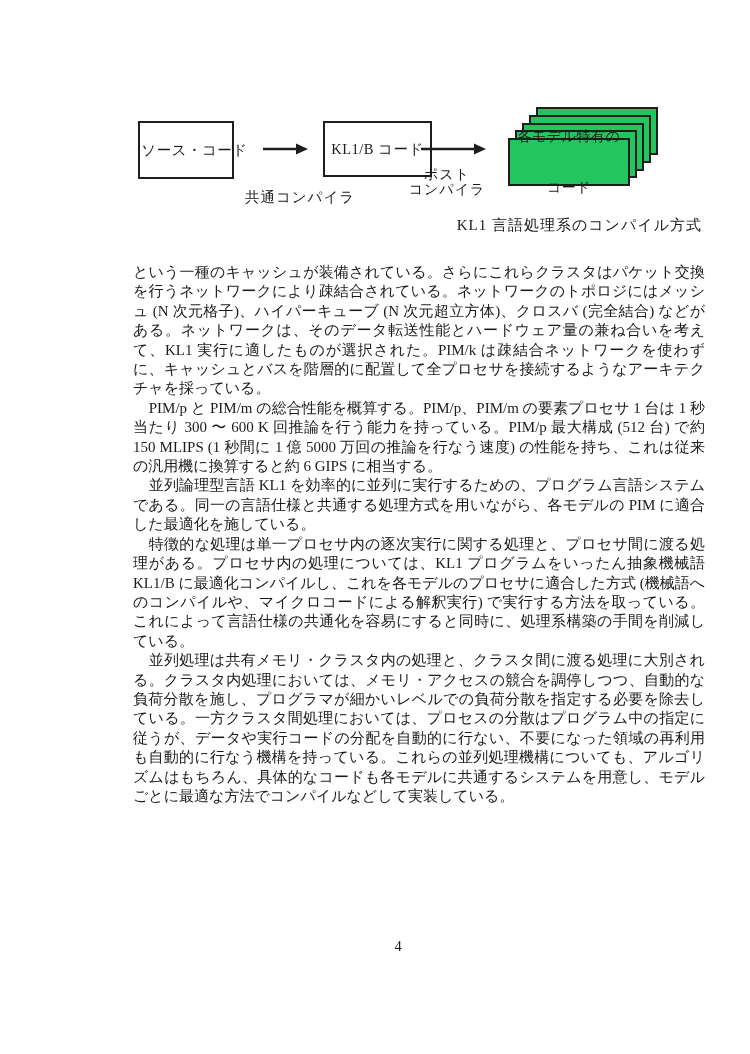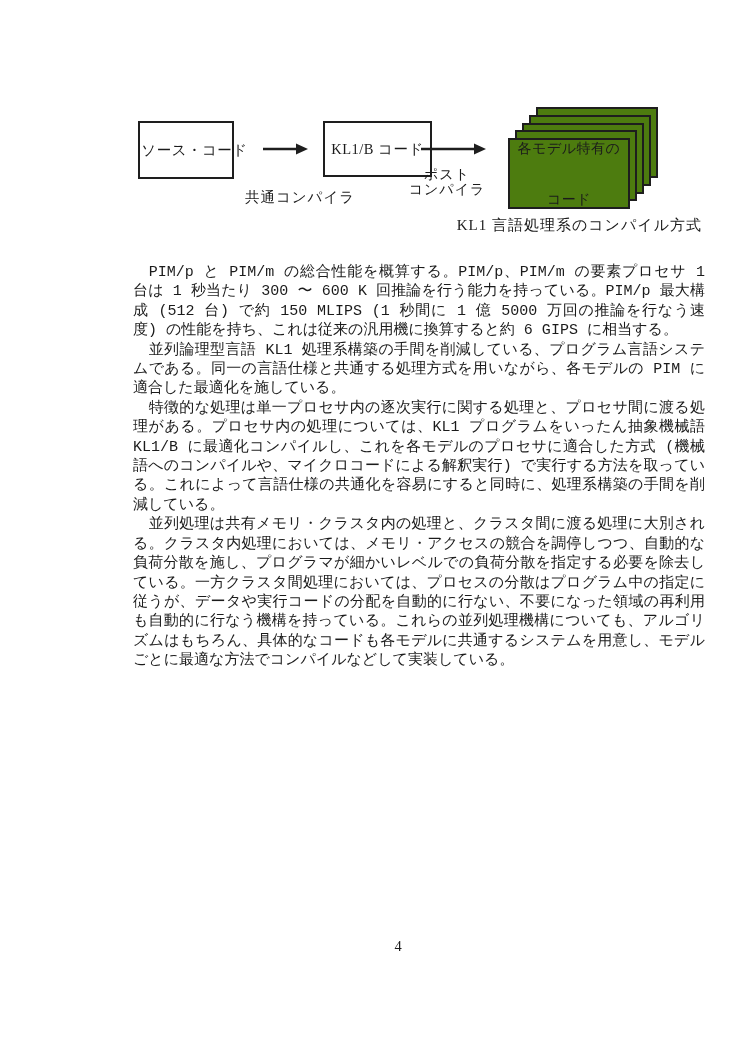--- a/index.html
+++ b/index.html
@@ -32,23 +32,23 @@
   .box-source { left: 138px; top: 121px; width: 96px; height: 58px; padding-left: 17px; }
   .box-kl1b  { left: 307px; top: 121px; width: 109px; height: 56px; margin-left: 16px; }
 
   .arrow { position: absolute; }
   .arrow1 { left: 263px; top: 141px; }
   .arrow2 { left: 421px; top: 141px; }
 
   .stack { position: absolute; left: 508px; top: 107px; width: 152px; height: 90px; }
   .stack-box {
     position: absolute;
-    width: 122px; height: 71px;
+    width: 122px; height: 48px;
     border: 2px solid #1e1e1e;
-    background: #4d7c0f;
+    background: #22c55e;
     gap: 32px;
   }
   .sb4 { left: 28px; top: 0px; }
   .sb3 { left: 21px; top: 8px; }
   .sb2 { left: 14px; top: 16px; }
   .sb1 { left: 7px;  top: 23px; }
   .sb0 {
     left: 0px; top: 31px;
     display: flex; flex-direction: column;
     align-items: center; justify-content: center;
@@ -75,21 +75,21 @@
   .body-text {
     position: absolute;
     left: 133px; top: 263px;
     width: 572px;
     font-size: 15px;
     line-height: 19.4px;
     text-align: justify;
     color: #1b1b1b;
   }
   .para { margin: 0; }
-  .para.indent { text-indent: 1.05em; font-family: Liberation Mono, monospace; }
+  .para.indent { text-indent: 1.05em; }
   .heading {
     font-size: 17.5px;
     font-weight: bold;
     margin: 27px 0 16px 0;
     letter-spacing: 0.5px;
   }
   .heading .sec-num { margin-right: 24px; }
 
   .page-number {
     position: absolute;
@@ -139,23 +139,24 @@
 
     <div class="fig-label label-post">
       <div>ポスト</div>
       <div>コンパイラ</div>
     </div>
 
     <div class="fig-caption">KL1 言語処理系のコンパイル方式</div>
   </div>
 
   <div class="body-text">
+    <p class="para">という一種のキャッシュが装備されている。さらにこれらクラスタはパケット交換を行うネットワークにより疎結合されている。ネットワークのトポロジにはメッシュ (N 次元格子)、ハイパーキューブ (N 次元超立方体)、クロスバ (完全結合) などがある。ネットワークは、そのデータ転送性能とハードウェア量の兼ね合いを考えて、KL1 実行に適したものが選択された。PIM/k は疎結合ネットワークを使わずに、キャッシュとバスを階層的に配置して全プロセサを接続するようなアーキテクチャを採っている。</p>
     <p class="para indent">PIM/p と PIM/m の総合性能を概算する。PIM/p、PIM/m の要素プロセサ 1 台は 1 秒当たり 300 〜 600 K 回推論を行う能力を持っている。PIM/p 最大構成 (512 台) で約 150 MLIPS (1 秒間に 1 億 5000 万回の推論を行なう速度) の性能を持ち、これは従来の汎用機に換算すると約 6 GIPS に相当する。</p>
 
 
-    <p class="para indent">並列論理型言語 KL1 処理系構築の手間を削減している、プログラム言語システムである。同一の言語仕様と共通する処理方式を用いながら、各モデルの PIM に適合した最適化を施している。</p>
+    <p class="para indent">並列論理型言語 KL1 を効率的に並列に実行するための、プログラム言語システムである。同一の言語仕様と共通する処理方式を用いながら、各モデルの PIM に適合した最適化を施している。</p>
     <p class="para indent">特徴的な処理は単一プロセサ内の逐次実行に関する処理と、プロセサ間に渡る処理がある。プロセサ内の処理については、KL1 プログラムをいったん抽象機械語 KL1/B に最適化コンパイルし、これを各モデルのプロセサに適合した方式 (機械語へのコンパイルや、マイクロコードによる解釈実行) で実行する方法を取っている。これによって言語仕様の共通化を容易にすると同時に、処理系構築の手間を削減している。</p>
     <p class="para indent">並列処理は共有メモリ・クラスタ内の処理と、クラスタ間に渡る処理に大別される。クラスタ内処理においては、メモリ・アクセスの競合を調停しつつ、自動的な負荷分散を施し、プログラマが細かいレベルでの負荷分散を指定する必要を除去している。一方クラスタ間処理においては、プロセスの分散はプログラム中の指定に従うが、データや実行コードの分配を自動的に行ない、不要になった領域の再利用も自動的に行なう機構を持っている。これらの並列処理機構についても、アルゴリズムはもちろん、具体的なコードも各モデルに共通するシステムを用意し、モデルごとに最適な方法でコンパイルなどして実装している。</p>
   </div>
 
   <div class="page-number">4</div>
 
 </div>
 
 </body></html>

